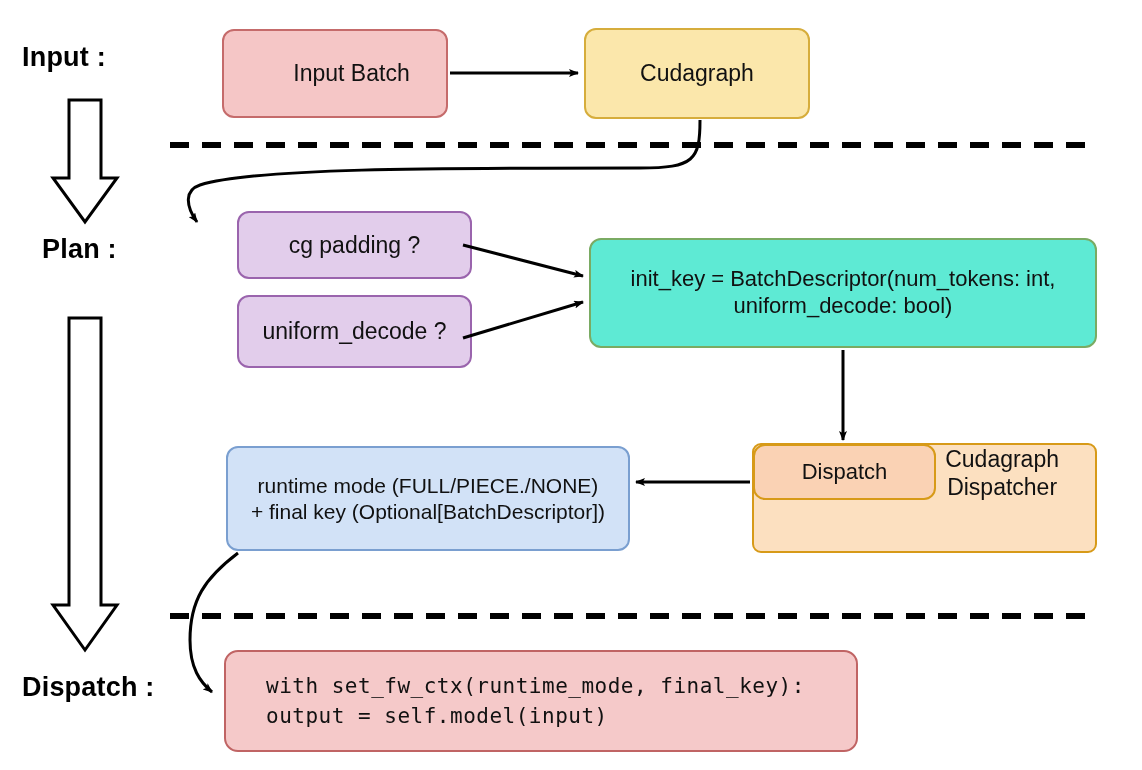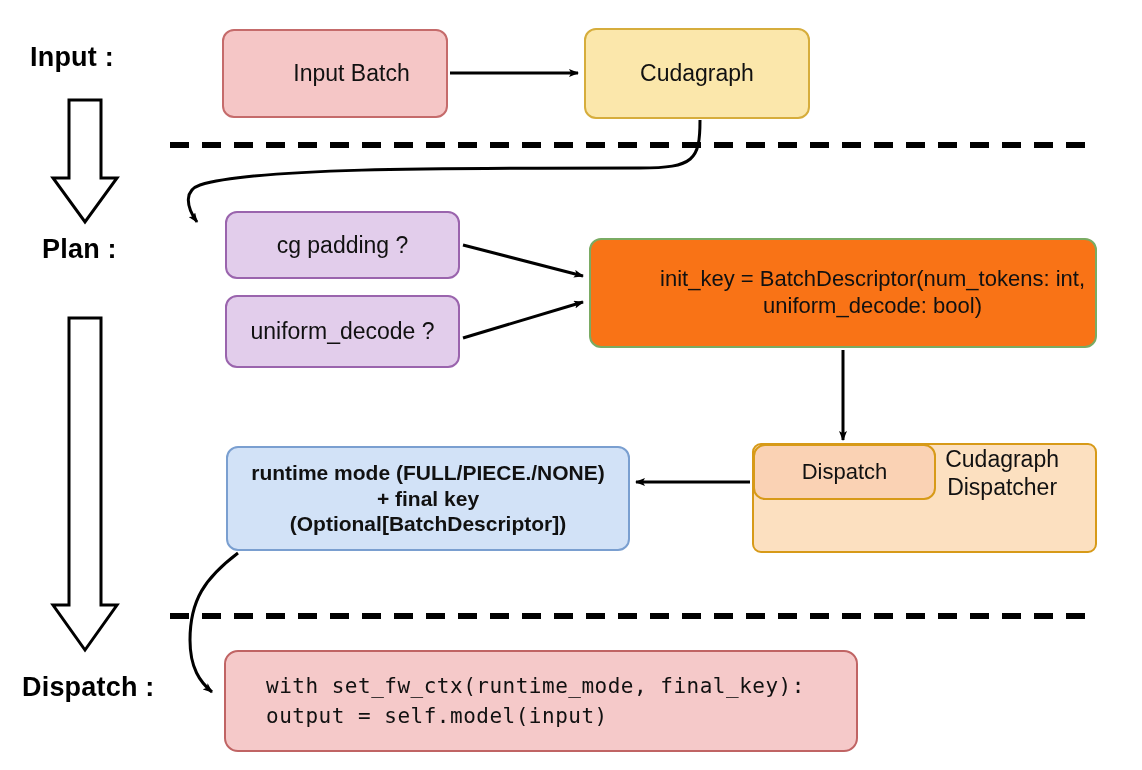--- a/index.html
+++ b/index.html
@@ -12,43 +12,43 @@
     white-space:nowrap;letter-spacing:.2px;
   }
   .node{
     position:absolute;box-sizing:border-box;border-radius:12px;
     display:flex;align-items:center;justify-content:center;
     text-align:center;color:#111;line-height:1.22;
   }
   .node-text{white-space:pre-line;display:block;padding:0 10px;}
   .n-input-batch{background:#f5c6c6;border:2px solid #c56b6b;font-size:23px;}
   .n-preprocess{background:#fbe7ab;border:2px solid #d6ad3c;font-size:23px;}
-  .n-cgpad,.n-unidec{background:#e2cdeb;border:2px solid #9a64ad;font-size:23px;}
-  .n-initkey{background:#f97316;border:2px solid #7aab63;font-size:22px;justify-content:flex-end;}
+  .n-cgpad,.n-unidec{background:#e2cdeb;border:2px solid #9a64ad;font-size:23px;margin-left:12px;}
+  .n-initkey{background:#5eead4;border:2px solid #7aab63;font-size:22px;}
   .n-dispatcher{background:#fce0c0;border:2px solid #d79a18;font-size:23px;
      align-items:flex-start;justify-content:flex-end;padding-right:26px;border-radius:9px;}
   .n-dispatch{background:#fad2b4;border:2px solid #d79a18;font-size:22px;border-radius:12px;}
   .n-runtime{background:#d2e2f7;border:2px solid #7a9fd0;font-size:21px;}
   .n-code{
     background:#f5c9c9;border:2px solid #c06464;border-radius:14px;
     font-family:"DejaVu Serif", serif;font-size:22px;
     align-items:center;justify-content:flex-start;padding-left:30px;
   }
   .n-code .node-text{
     font-family:"DejaVu Sans Mono","Liberation Mono",monospace;
     text-align:left;letter-spacing:.5px;font-size:21px;line-height:1.45;
   }
   svg.overlay{position:absolute;left:0;top:0;width:1142px;height:770px;pointer-events:none;}
 </style>
 </head>
 <body>
 
 <div id="stage">
 
-  <div class="stage-label" style="left:30px;top:42px;">Input :</div>
+  <div class="stage-label" style="left:22px;top:42px;">Input :</div>
   <div class="stage-label" style="left:42px;top:234px;">Plan :</div>
   <div class="stage-label" style="left:22px;top:672px;">Dispatch :</div>
 
   <div class="node n-input-batch" style="left:222px;top:29px;width:226px;height:89px;padding-left:33px;">
     <span class="node-text">Input Batch</span>
   </div>
 
   <div class="node n-preprocess" style="left:584px;top:28px;width:226px;height:91px;">
     <span class="node-text">Cudagraph</span>
   </div>
@@ -68,21 +68,21 @@
 
   <div class="node n-dispatcher" style="left:752px;top:443px;width:345px;height:110px;">
     <span class="node-text">Cudagraph
 Dispatcher</span>
   </div>
 
   <div class="node n-dispatch" style="left:753px;top:444px;width:183px;height:56px;">
     <span class="node-text">Dispatch</span>
   </div>
 
-  <div class="node n-runtime" style="left:226px;top:446px;width:404px;height:105px;font-weight:bold;">
+  <div class="node n-runtime" style="left:226px;top:446px;width:404px;height:105px;">
     <span class="node-text">runtime mode (FULL/PIECE./NONE)
 + final key (Optional[BatchDescriptor])</span>
   </div>
 
   <div class="node n-code" style="left:224px;top:650px;width:634px;height:102px;">
     <span class="node-text">with set_fw_ctx(runtime_mode, final_key):
     output = self.model(input)</span>
   </div>
 
   <svg class="overlay" viewBox="0 0 1142 770">

